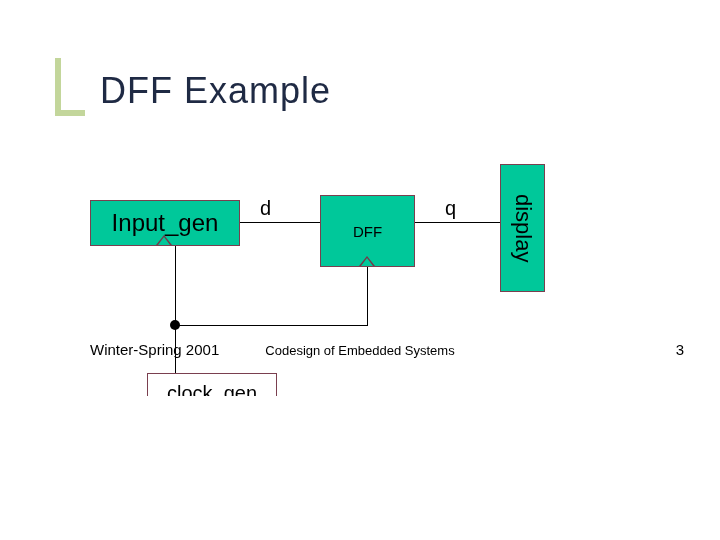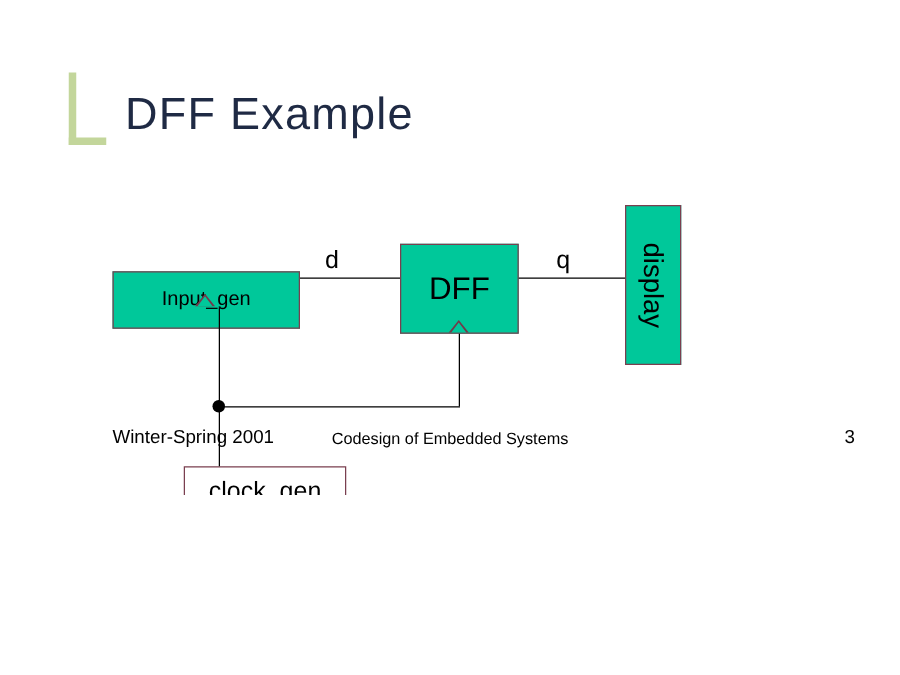--- a/index.html
+++ b/index.html
@@ -11,23 +11,23 @@
   .accent-v { position: absolute; left: 55px; top: 58px; width: 6px; height: 58px; background: #c3d69b; }
   
   .accent-h { position: absolute; left: 55px; top: 110px; width: 30px; height: 6px; background: #c3d69b; }
 
   .title { position: absolute; left: 100px; top: 70px; font-size: 36px; font-family: Verdana, Arial, sans-serif; color: #1f2a44; letter-spacing: 1px; }
 
   .diagram { position: absolute; left: 0; top: 0; width: 720px; height: 540px; }
 
   .box { position: absolute; border: 1px solid #7a3f4f; background: #00c89a; display: flex; align-items: center; justify-content: center; font-family: Verdana, Arial, sans-serif; }
 
-  .input-gen { left: 90px; top: 217px; width: 150px; height: 46px; font-size: 16px; }
+  .input-gen { left: 90px; top: 200px; width: 150px; height: 46px; font-size: 24px; }
 
-  .dff { left: 320px; top: 195px; width: 95px; height: 72px; font-size: 25px; }
+  .dff { left: 320px; top: 195px; width: 95px; height: 72px; font-size: 15px; }
 
   
   .triangle-up {
     position: absolute;
     width: 0; height: 0;
     border-left: 8px solid transparent;
     border-right: 8px solid transparent;
     border-bottom: 10px solid #733a4a;
   }
   .triangle-up::after {

